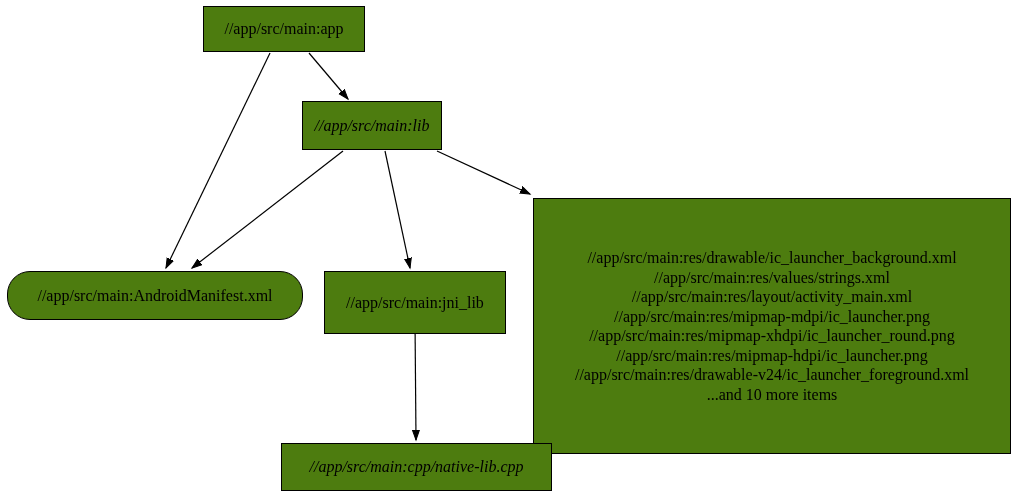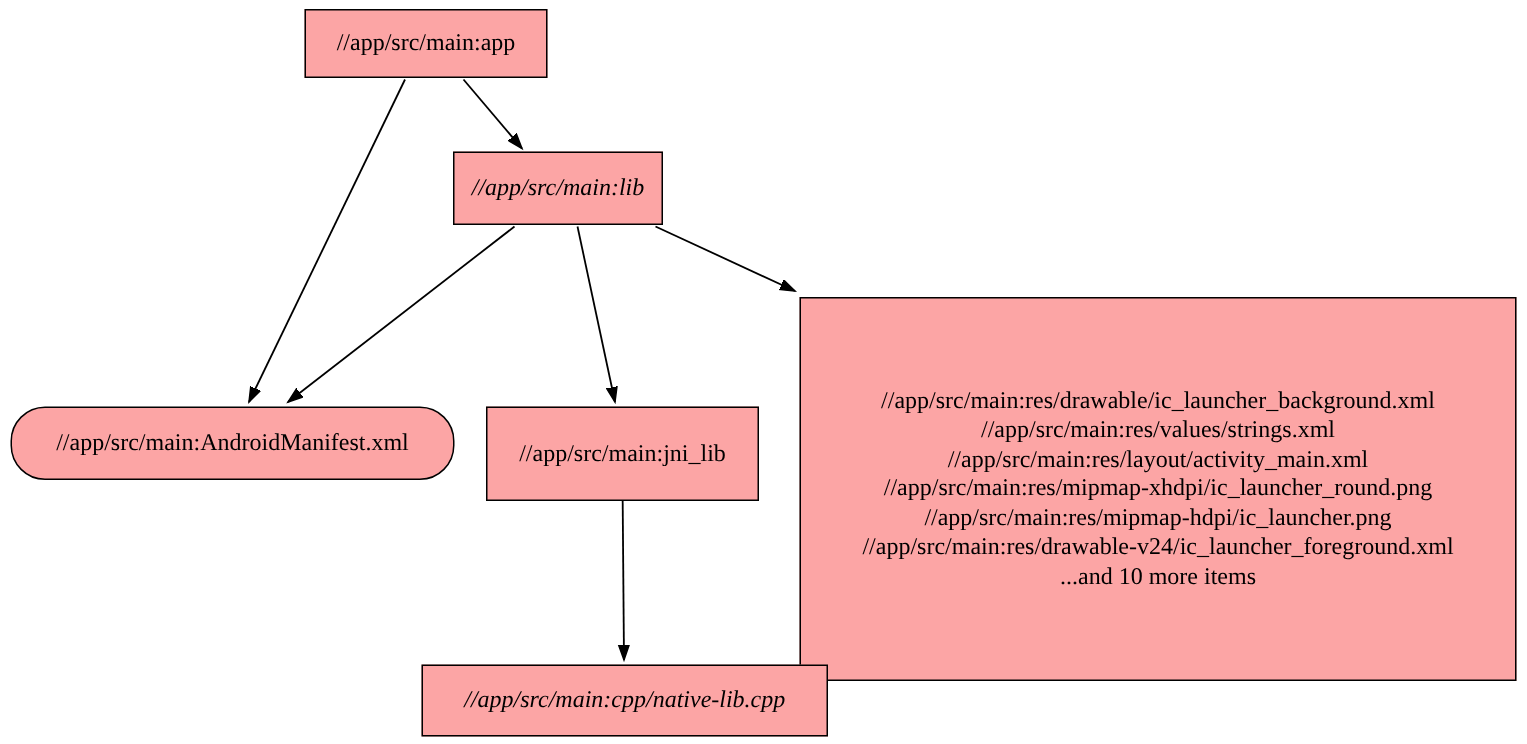--- a/index.html
+++ b/index.html
@@ -24,21 +24,21 @@
     height: 496px;
   }
   .edges line {
     stroke: #000000;
     stroke-width: 1.2;
   }
   .node {
     position: absolute;
     box-sizing: border-box;
     border: 1px solid #000000;
-    background: #fca5a5;
+    background: #4d7c0f;
     display: flex;
     align-items: center;
     justify-content: center;
     text-align: center;
     font-size: 16px;
     white-space: nowrap;
   }
   .node.multiline {
     flex-direction: column;
     justify-content: center;
@@ -81,20 +81,21 @@
   </div>
 
   <div class="node" style="left:324px; top:271px; width:182px; height:63px;">
     <span>//app/src/main:jni_lib</span>
   </div>
 
   <div class="node multiline" style="left:533px; top:198px; width:478px; height:256px;">
     <span>//app/src/main:res/drawable/ic_launcher_background.xml</span>
     <span>//app/src/main:res/values/strings.xml</span>
     <span>//app/src/main:res/layout/activity_main.xml</span>
+    <span>//app/src/main:res/mipmap-mdpi/ic_launcher.png</span>
     <span>//app/src/main:res/mipmap-xhdpi/ic_launcher_round.png</span>
     <span>//app/src/main:res/mipmap-hdpi/ic_launcher.png</span>
     <span>//app/src/main:res/drawable-v24/ic_launcher_foreground.xml</span>
     <span>...and 10 more items</span>
   </div>
 
   <div class="node" style="left:281px; top:443px; width:271px; height:48px;font-style:italic;">
     <span>//app/src/main:cpp/native-lib.cpp</span>
   </div>
 

